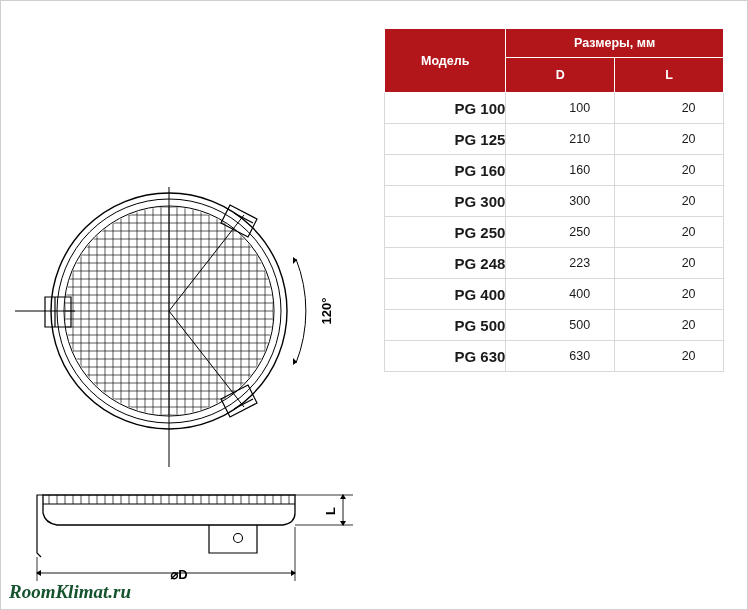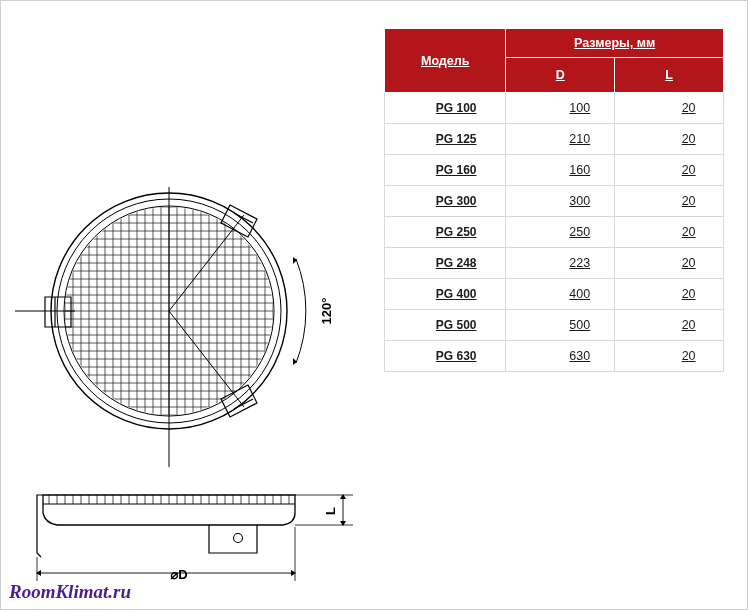--- a/index.html
+++ b/index.html
@@ -42,21 +42,20 @@
     top: 27px;
     width: 340px;
     border-collapse: collapse;
     font-size: 12.5px;
     color: #1a1a1a;
   }
   #spec-table th, #spec-table td {
     border: 1px solid #ffffff;
     padding: 0;
     margin: 0;
-    text-decoration: underline;
   }
   #spec-table thead th {
     background: #b3161a;
     color: #ffffff;
     font-weight: bold;
     font-size: 12.5px;
     text-align: center;
     border: 1px solid #ffffff;
   }
   #spec-table thead th.model-head {
@@ -72,40 +71,40 @@
   }
   #spec-table tbody td {
     height: 30px;
     background: #ffffff;
     border: 1px solid #d9d9d9;
     text-align: center;
     font-size: 12.5px;
     color: #1a1a1a;
   }
   #spec-table tbody td.model-cell {
-    text-align: center;
+    text-align: right;
     padding-left: 22px;
     font-weight: bold;
-    font-size: 12px;
+    font-size: 15px;
   }
   #spec-table tbody td.val-cell {
     font-weight: normal;
     padding-left: 39px;
   }
 
   
   #watermark {
     position: absolute;
     left: 8px;
     bottom: 6px;
     font-family: "Liberation Serif", serif;
     font-style: italic;
     font-weight: bold;
     font-size: 19px;
-    color: #4c1d95;
+    color: #14532d;
     letter-spacing: 0px;
     white-space: nowrap;
   }
 
   .label-text {
     font-family: "Liberation Sans", sans-serif;
     font-size: 13px;
     font-weight: bold;
     fill: #000000;
   }

